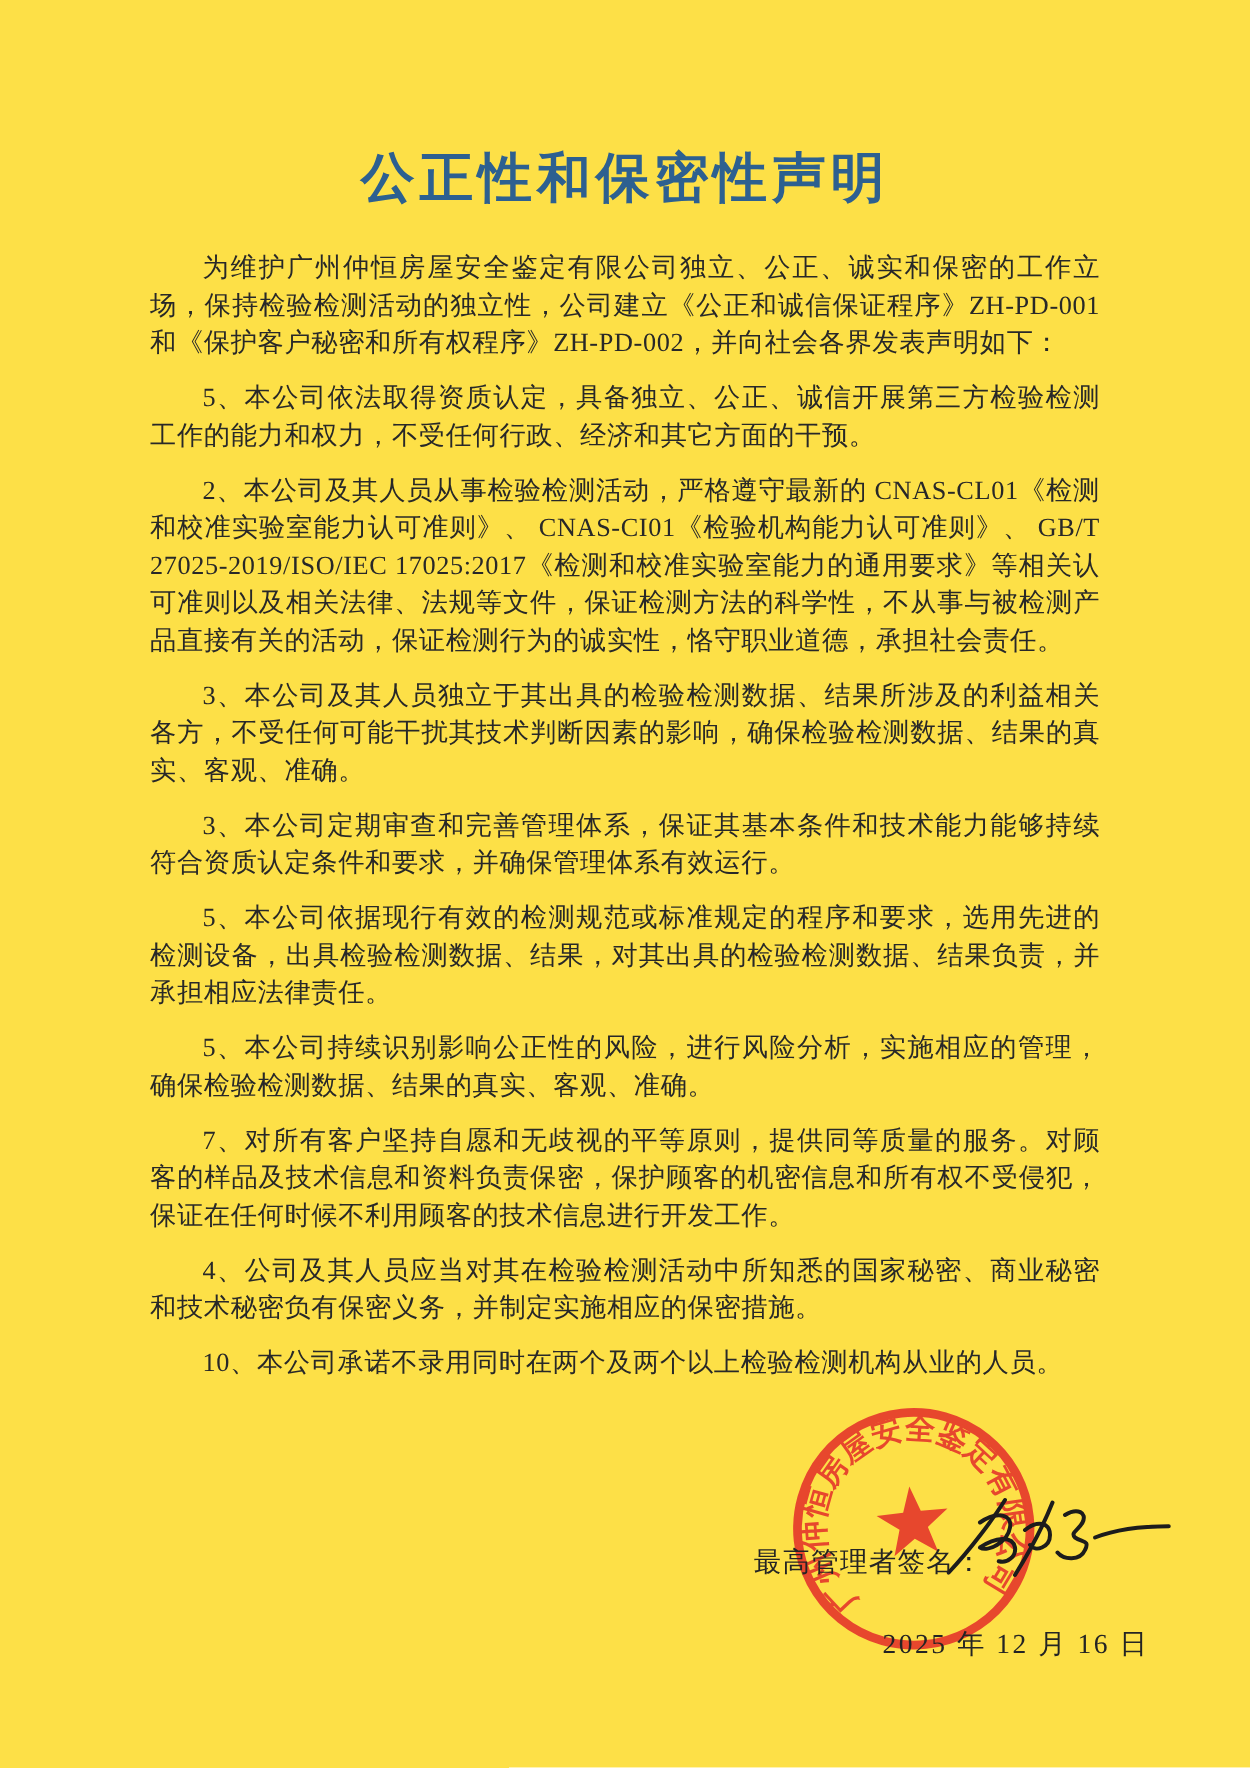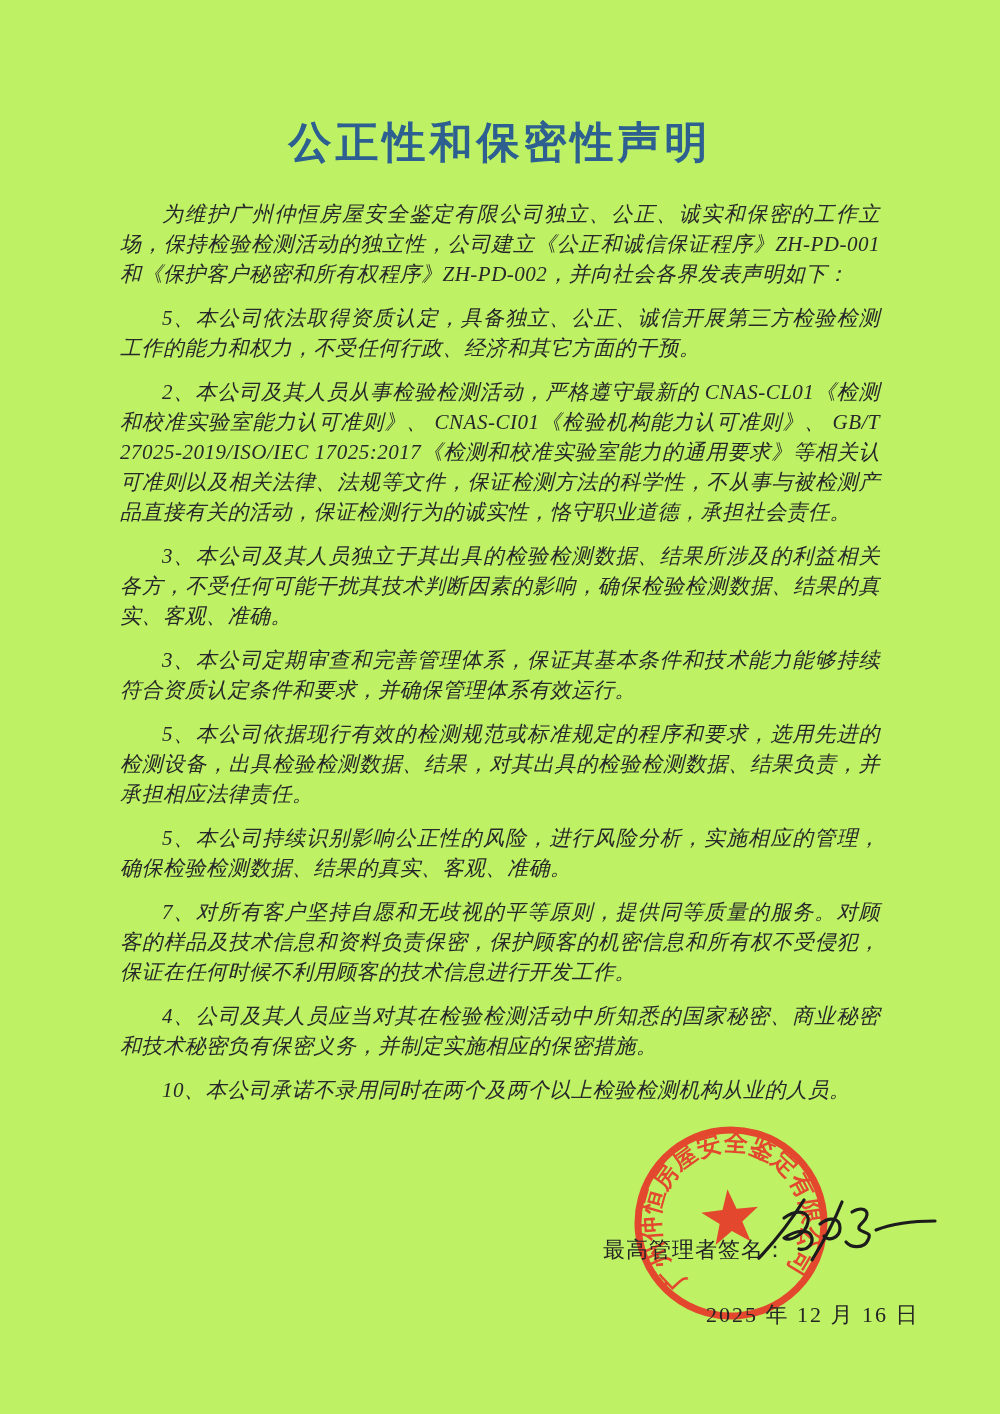--- a/index.html
+++ b/index.html
@@ -2,21 +2,21 @@
 <html><head>
 <meta charset="utf-8">
 <style>
   * { margin: 0; padding: 0; box-sizing: border-box; }
   html, body { background: #ffffff; }
 
   .page {
     position: relative;
     width: 1000px;
     height: 1414px;
-    background: #bef264;
+    background: #fde047;
     overflow: hidden;
     font-family: "Liberation Serif", serif;
     color: #282828;
   }
 
   .doc-title {
     padding-top: 114px;
     text-align: center;
     font-size: 43px;
     font-weight: 700;
@@ -32,21 +32,20 @@
 
   .para {
     font-size: 21px;
     line-height: 30px;
     letter-spacing: 0.5px;
     text-indent: 2em;
     text-align: justify;
     text-justify: inter-character;
     margin-bottom: 14px;
     color: #282828;
-    font-style: italic;
   }
 
   
   .stamp {
     position: absolute;
     left: 631px;
     top: 1123px;
     width: 200px;
     height: 200px;
     opacity: 0.93;

